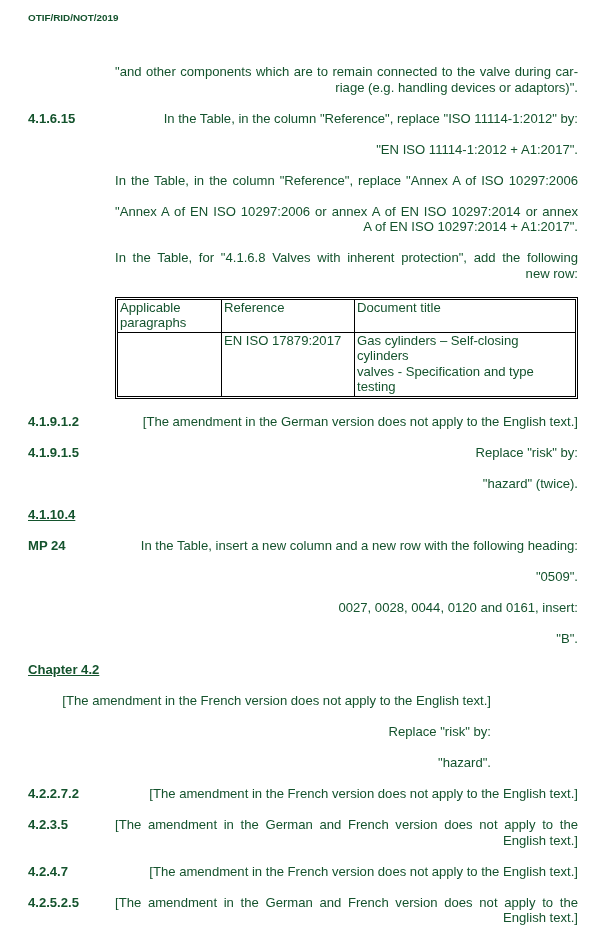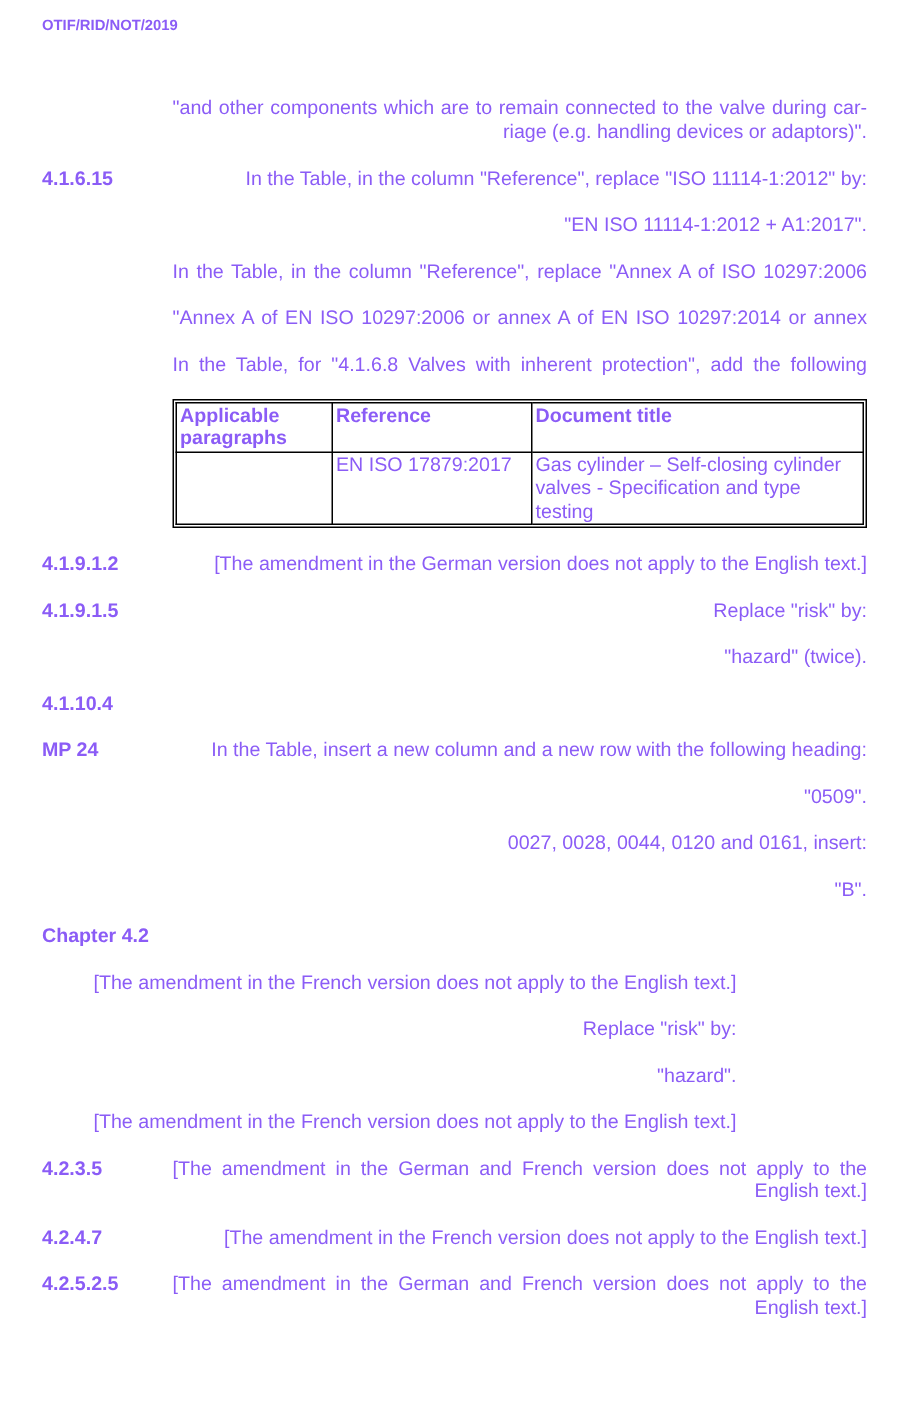--- a/index.html
+++ b/index.html
@@ -1,26 +1,26 @@
 <!DOCTYPE html>
 <html><head>
 <meta charset="utf-8">
 <style>
   html,body { margin:0; padding:0; background:#ffffff; }
   .page {
     position:relative; width:600px; height:935px; overflow:hidden;
-    background:#ffffff; color:#8b5cf6;
+    background:#ffffff; color:#14532d;
     font-family:"Liberation Sans", sans-serif;
     font-size:13.1px; box-sizing:border-box;
     padding:11px 14px 0 28px;
   }
   .doc-header { font-weight:bold; font-size:9.9px; line-height:13px; }
   .content { margin-top:40px; }
   .entry { display:flex; }
-  .entry.no-body { margin-bottom:15.5px; }
+  .entry.no-body { margin-bottom:15.5px;text-decoration:underline; }
   .label {
     flex:0 0 87px; width:87px; font-weight:bold;
     line-height:15.5px; white-space:nowrap;
   }
   .body { flex:0 0 463px; width:463px; }
   .para { margin:0 0 15.5px 0; }
   .line { height:15.5px; line-height:15.5px; overflow:hidden;text-align:right; }
   .line.just { text-align:justify; }
   .line.just::after { content:""; display:inline-block; width:100%; height:0; }
   .tbl-frame {
@@ -28,21 +28,21 @@
     background:#fff;
   }
   table.amend { border-collapse:collapse; table-layout:fixed; width:100%; }
   table.amend col.c1 { width:104px; }
   table.amend col.c2 { width:133px; }
   table.amend th, table.amend td {
     border:1px solid #000; vertical-align:top; text-align:left;
     padding:0 2px 1px 2px; line-height:15.5px; font-size:13.1px;
     white-space:pre-line; overflow:hidden;
   }
-  table.amend th { font-weight:bold;margin-top:48px; }
+  table.amend th { font-weight:normal;margin-top:48px; }
 </style>
 </head>
 <body>
 
 <div class="page">
   <div class="doc-header">OTIF/RID/NOT/2019</div>
   <div class="content">
       <div class="entry">
         <div class="label"></div>
         <div class="body">
@@ -59,44 +59,46 @@
             <div class="line">In the Table, in the column "Reference", replace "ISO 11114-1:2012" by:</div>
           </div>
           <div class="para">
             <div class="line">"EN ISO 11114-1:2012 + A1:2017".</div>
           </div>
           <div class="para">
             <div class="line just">In the Table, in the column "Reference", replace "Annex A of ISO 10297:2006</div>
           </div>
           <div class="para">
             <div class="line just">"Annex A of EN ISO 10297:2006 or annex A of EN ISO 10297:2014 or annex</div>
+            <div class="line">A of EN ISO 10297:2014 + A1:2017".</div>
           </div>
           <div class="para">
             <div class="line just">In the Table, for "4.1.6.8 Valves with inherent protection", add the following</div>
+            <div class="line">new row:</div>
           </div>
           <div class="tbl-frame">
             <table class="amend">
               <colgroup>
                 <col class="c1">
                 <col class="c2">
                 <col class="c3">
               </colgroup>
               <thead>
                 <tr>
                   <th>Applicable
 paragraphs</th>
                   <th>Reference</th>
                   <th>Document title</th>
                 </tr>
               </thead>
               <tbody>
                 <tr>
                   <td></td>
                   <td>EN ISO 17879:2017</td>
-                  <td>Gas cylinder – Self-closing cylinder
+                  <td>Gas cylinders – Self-closing cylinders
 valves - Specification and type testing</td>
                 </tr>
               </tbody>
             </table>
           </div>
         </div>
       </div>
       <div class="entry">
         <div class="label">4.1.9.1.2</div>
         <div class="body">
@@ -152,20 +154,21 @@
         <div class="body">
           <div class="para">
             <div class="line">Replace "risk" by:</div>
           </div>
           <div class="para">
             <div class="line">"hazard".</div>
           </div>
         </div>
       </div>
       <div class="entry">
+        <div class="label">4.2.2.7.2</div>
         <div class="body">
           <div class="para">
             <div class="line">[The amendment in the French version does not apply to the English text.]</div>
           </div>
         </div>
       </div>
       <div class="entry">
         <div class="label">4.2.3.5</div>
         <div class="body">
           <div class="para">

